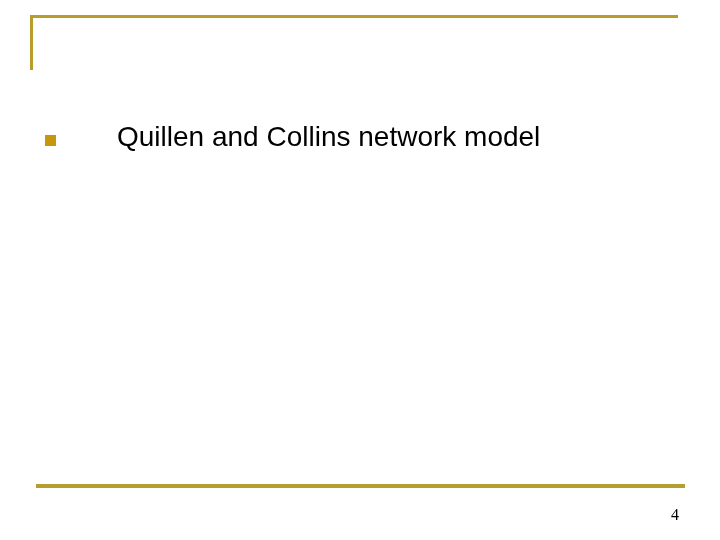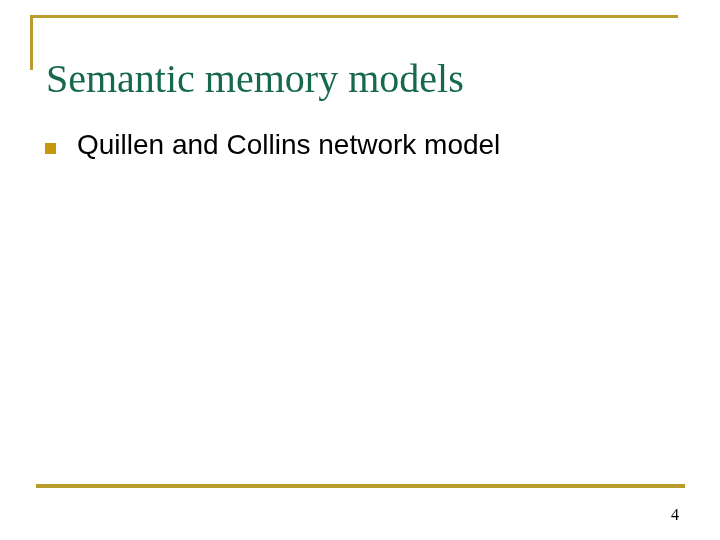--- a/index.html
+++ b/index.html
@@ -43,21 +43,21 @@
     font-weight: 400;
     color: #17694c;
     white-space: nowrap;
   }
   .bullet-row {
     position: absolute;
     left: 45px;
     display: flex;
     align-items: flex-start;
   }
-  .bullet-row.row-1 { top: 129px; }
+  .bullet-row.row-1 { top: 121px; gap: 40px; }
   .bullet-row.row-2 { top: 217px; }
   .bullet-square {
     flex: 0 0 auto;
     width: 11px;
     height: 11px;
     margin-top: 14px;
     background: #c8960c;
   }
   .bullet-text {
     margin-left: 21px;
@@ -85,21 +85,20 @@
   }
 </style>
 </head>
 <body>
 
 <div class="slide">
 
   <div class="top-rule"></div>
   <div class="left-rule"></div>
 
-  <h1 class="slide-title">Semantic memory models</h1>
 
   <div class="bullet-row row-1">
     <span class="bullet-square"></span>
     <span class="bullet-text">Quillen and Collins network model</span>
   </div>
 
 
   <div class="bottom-rule"></div>
 
   <div class="page-number">4</div>

